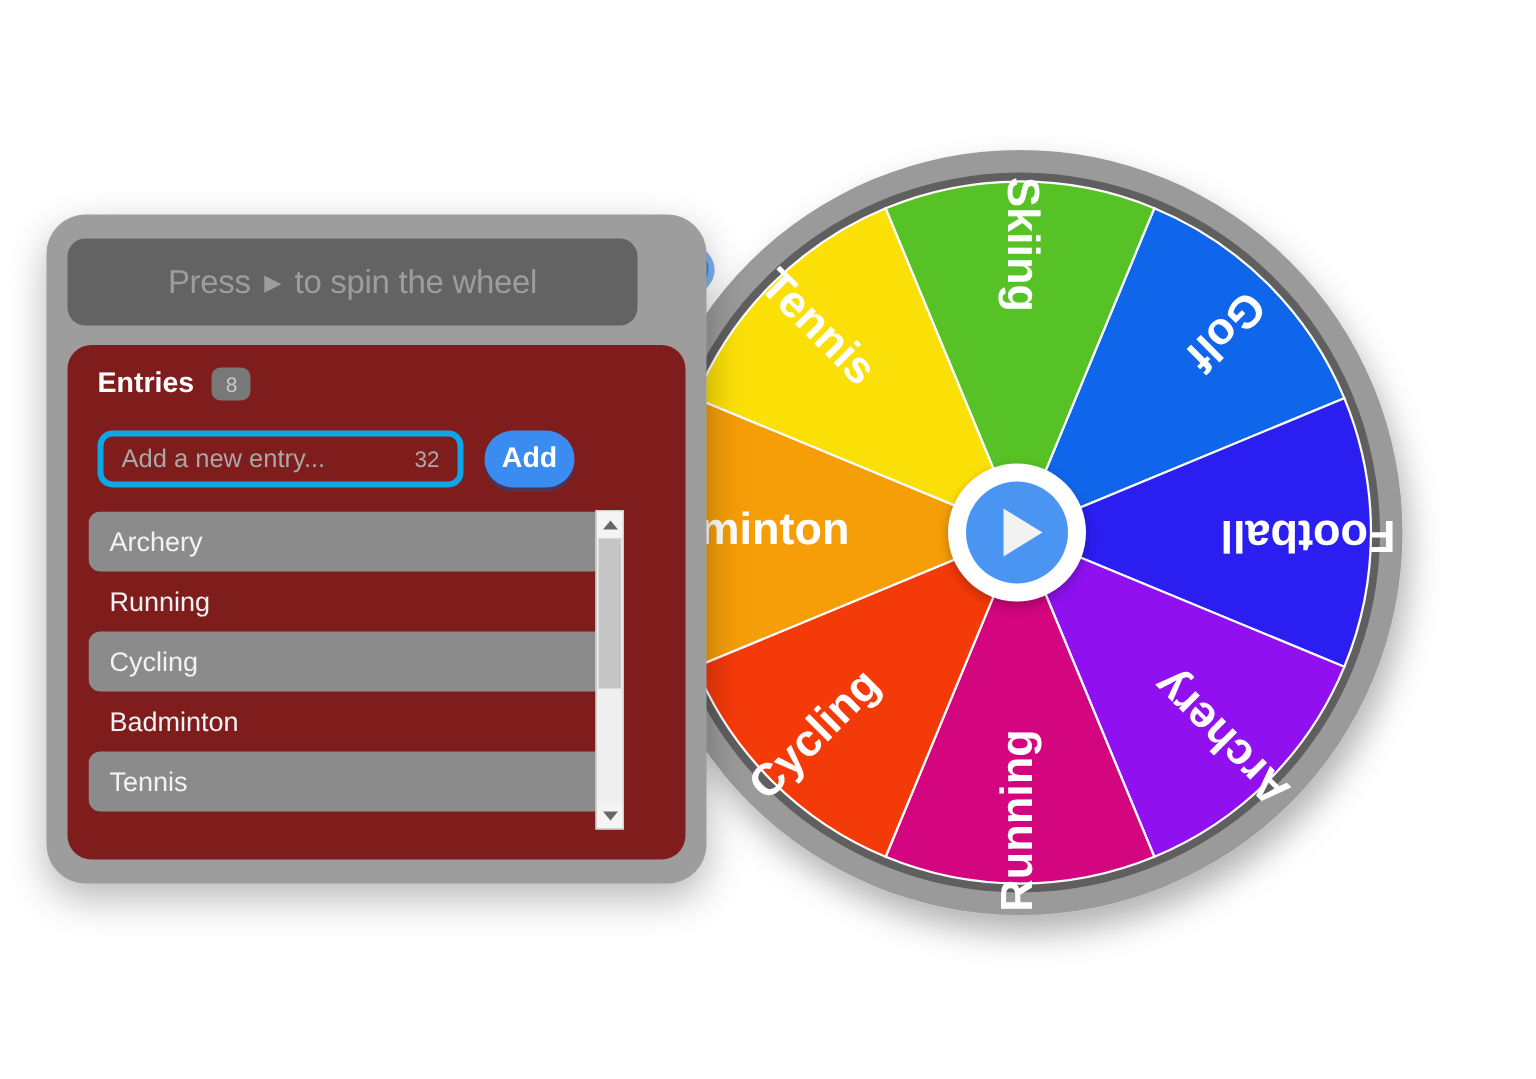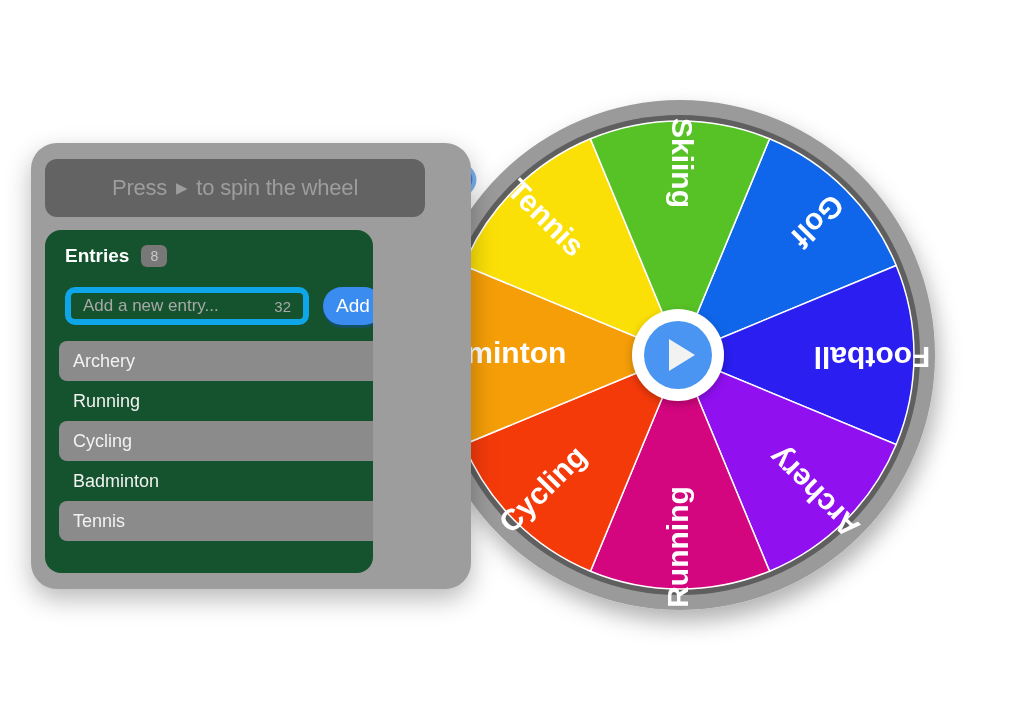--- a/index.html
+++ b/index.html
@@ -59,23 +59,23 @@
     color: #9d9d9d;
     font-size: 15px;
     transform: translateY(-2px);
     padding: 0 3px;
   }
 
   .entries-card {
     position: absolute;
     left: 14px;
     top: 87px;
-    width: 328px;
+    width: 412px;
     height: 343px;
-    background: #14532d;
+    background: #7f1d1d;
     border-radius: 16px;
     overflow: hidden;
   }
 
   .entries-head {
     position: absolute;
     left: 20px;
     top: 15px;
     display: flex;
     align-items: center;
@@ -99,21 +99,21 @@
     position: absolute;
     left: 20px;
     top: 57px;
     display: flex;
     align-items: center;
     gap: 14px;
   }
   .entry-input {
     width: 244px;
     height: 38px;
-    border: 6px solid #0ea5e9;
+    border: 4px solid #0ea5e9;
     border-radius: 10px;
     background: transparent;
     display: flex;
     align-items: center;
     padding: 0 12px;
     box-sizing: border-box;
   }
   .entry-placeholder {
     color: #a8a8a8;
     font-size: 17px;
@@ -123,21 +123,21 @@
     color: #a8a8a8;
     font-size: 15px;
   }
   .add-button {
     width: 60px;
     height: 38px;
     background: #3b8cf0;
     border-radius: 19px;
     color: #ffffff;
     font-size: 19px;
-    font-weight: normal;
+    font-weight: bold;
     display: flex;
     align-items: center;
     justify-content: center;
     box-shadow: 0 3px 0 rgba(20,80,160,0.45);
     cursor: pointer;
   }
 
   .entries-list-wrap {
     position: absolute;
     left: 14px;

